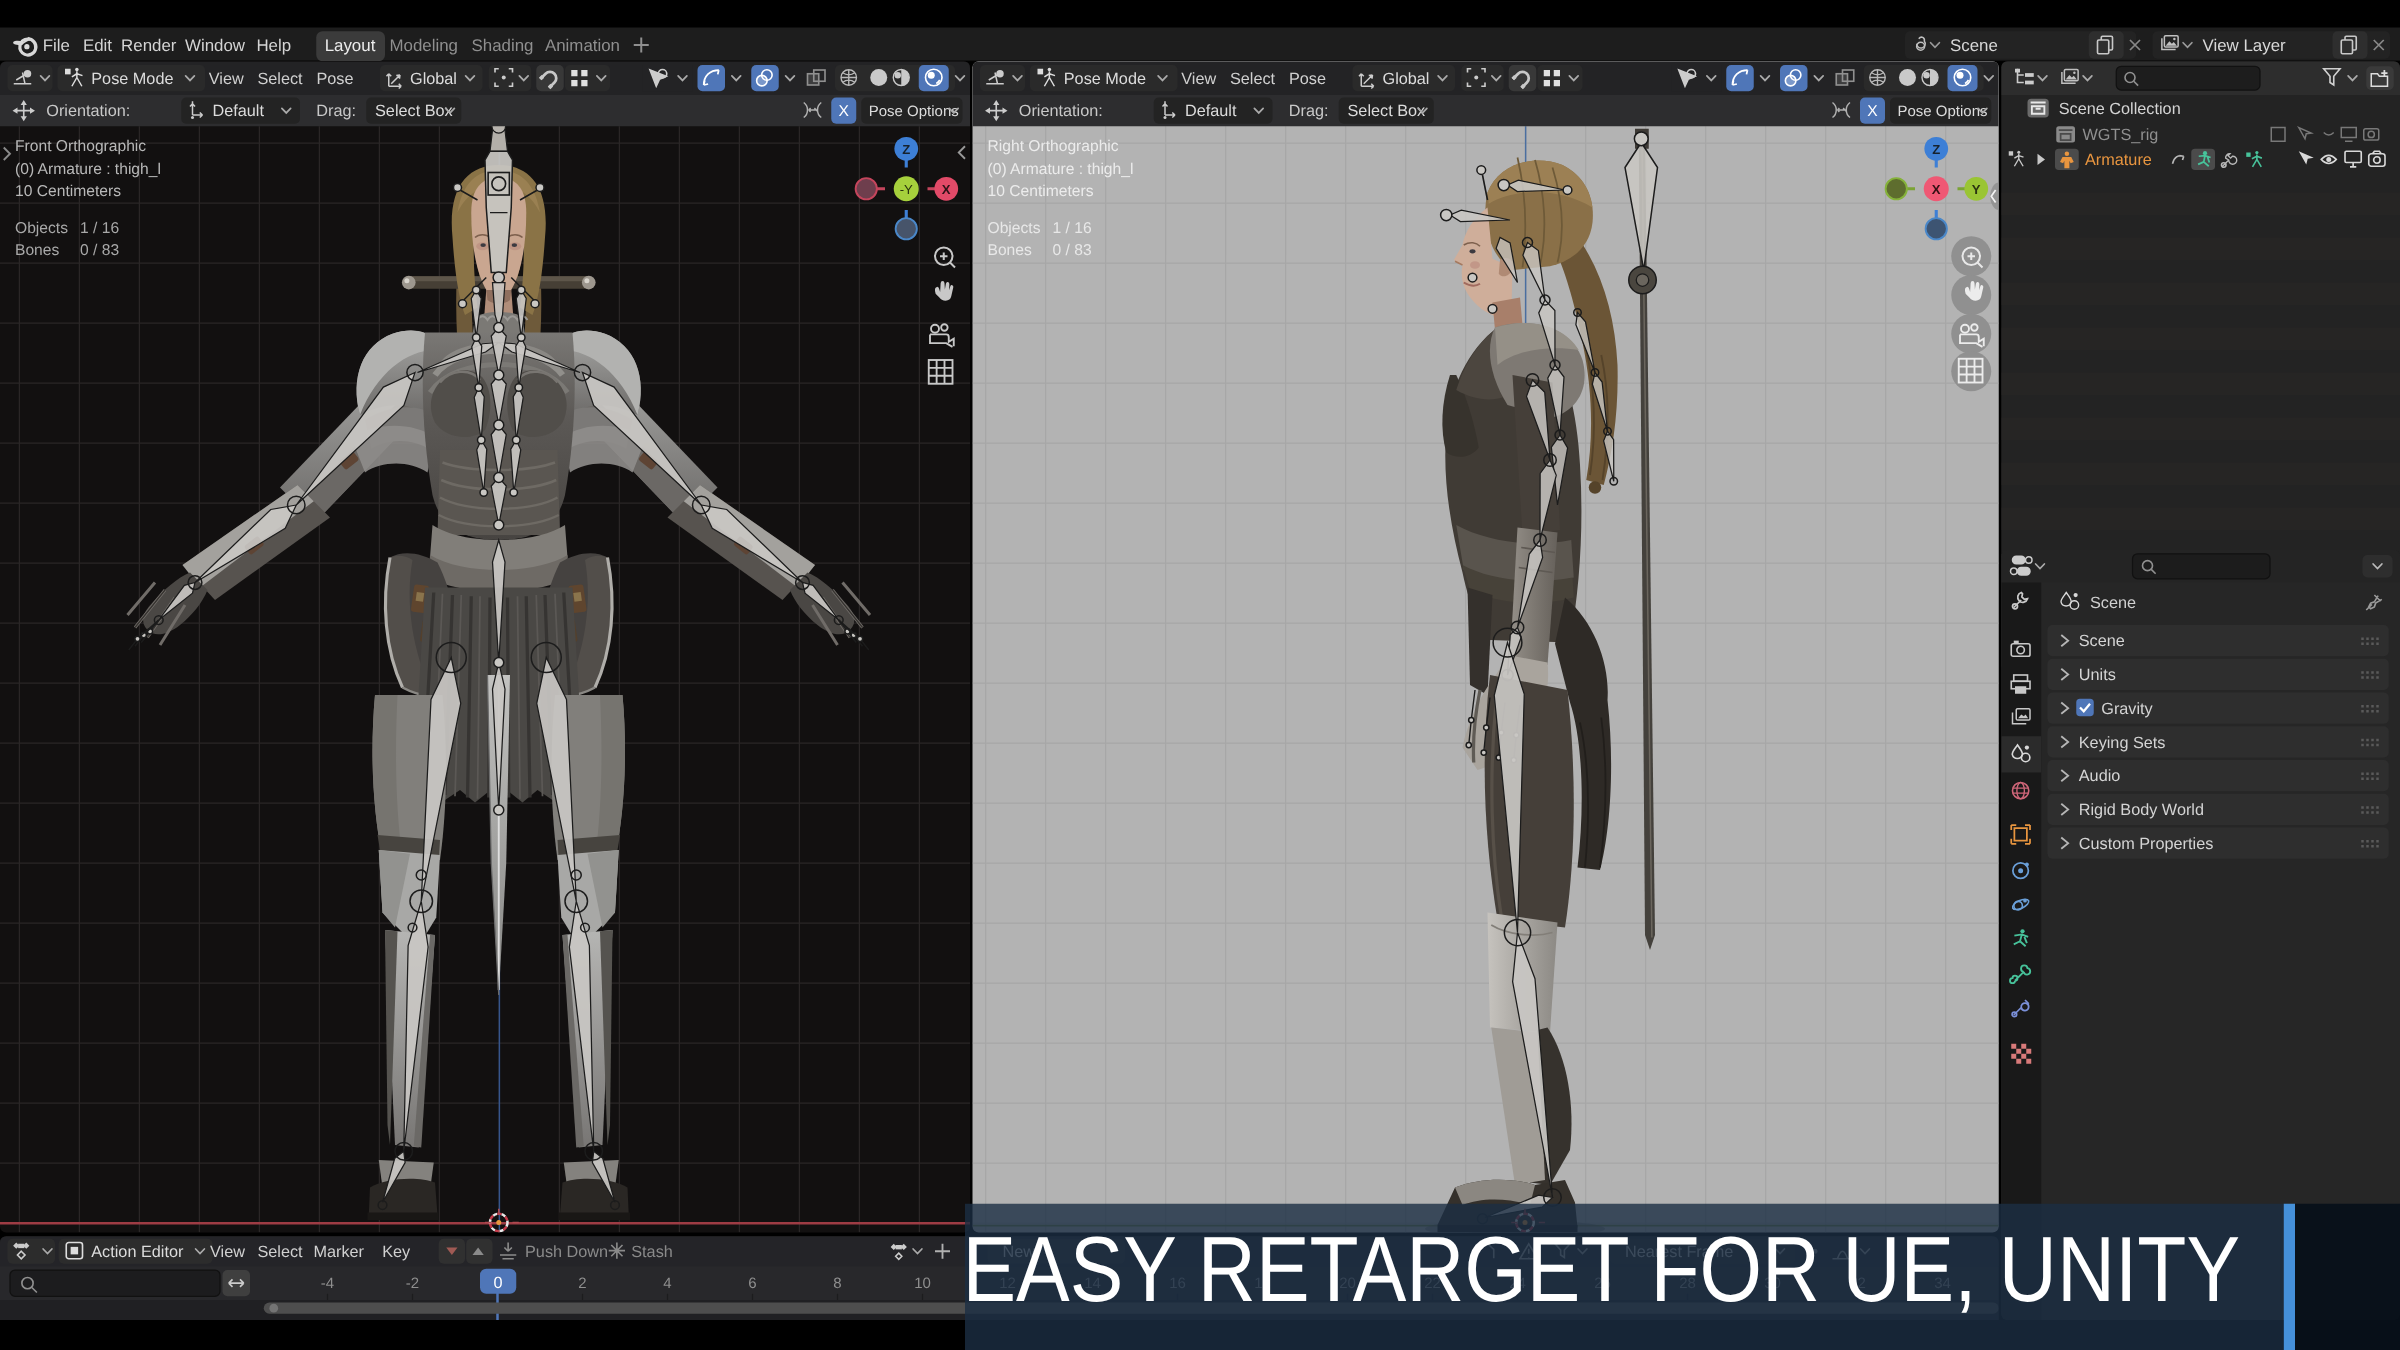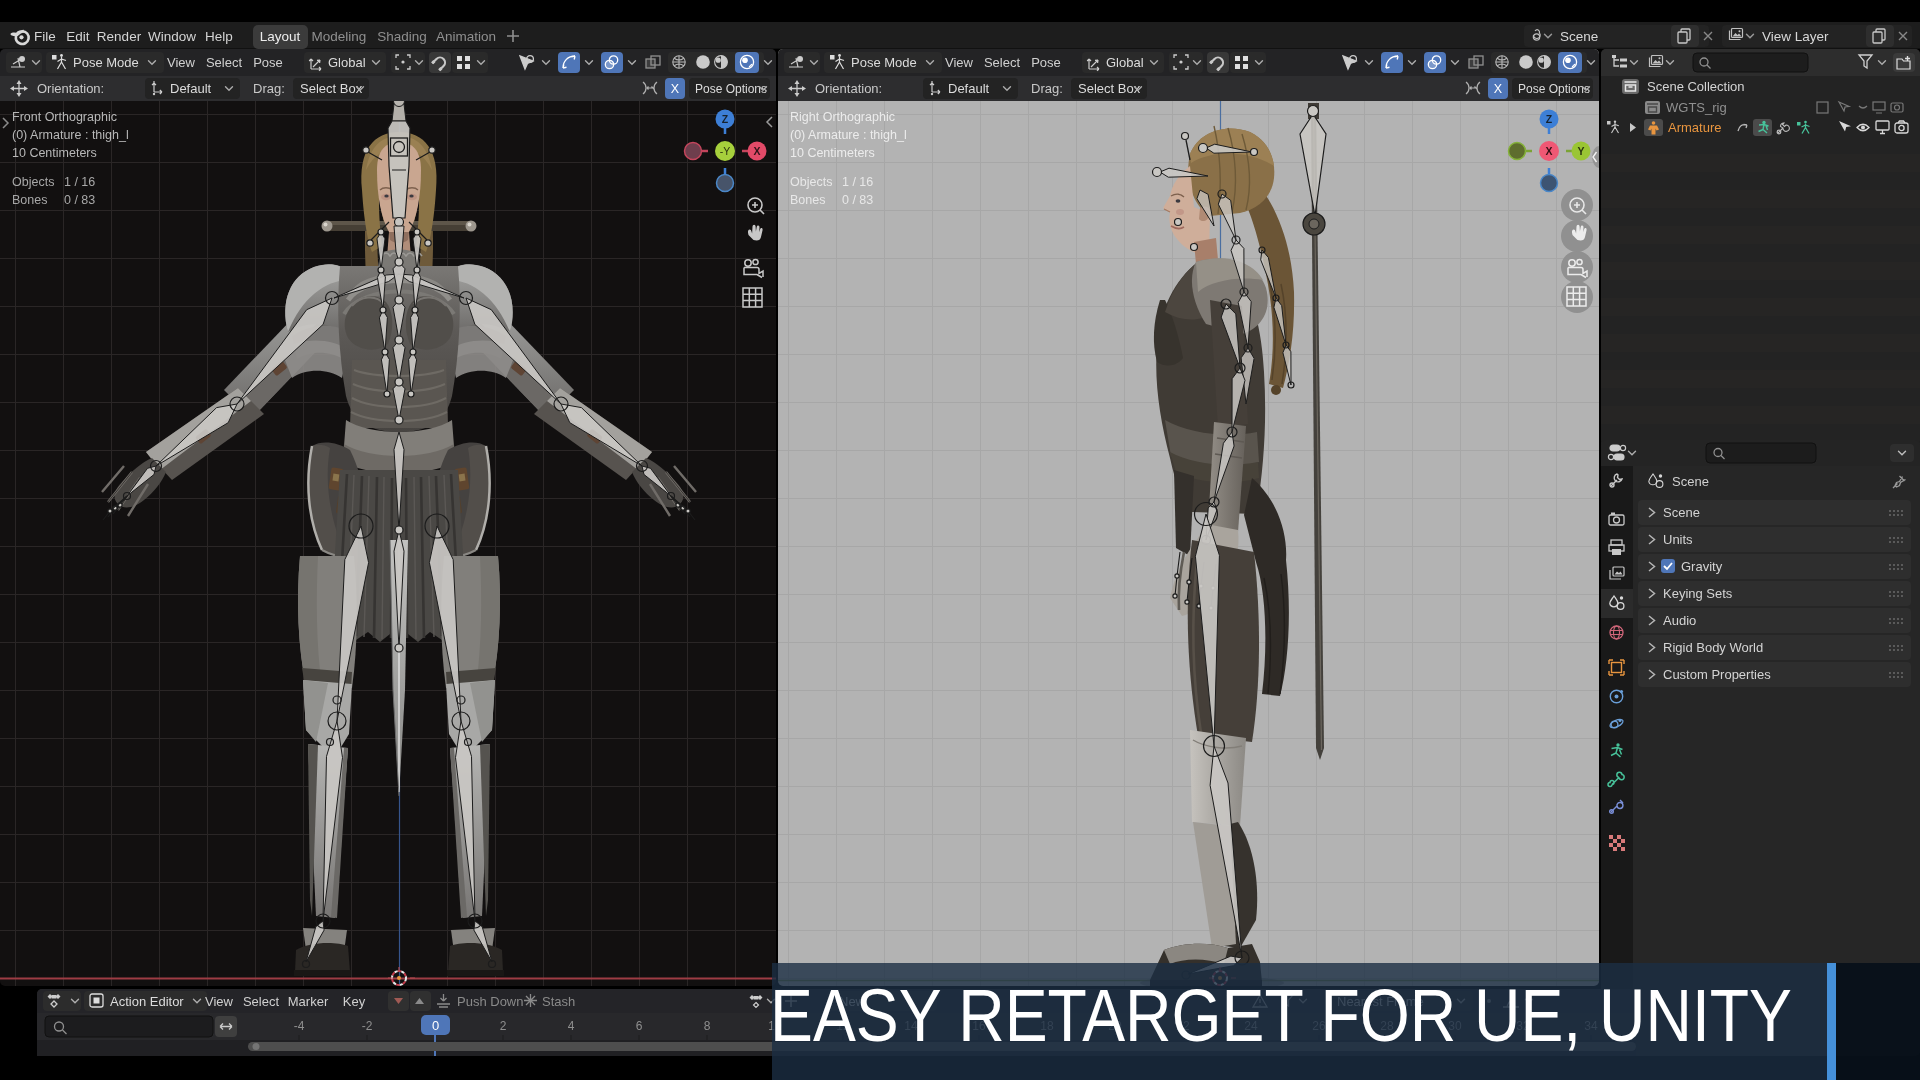--- a/index.html
+++ b/index.html
@@ -995,21 +995,21 @@
       <rect x="288" y="232" width="2" height="2" fill="#5a5a5a"></rect>
       <rect x="288" y="236" width="2" height="2" fill="#5a5a5a"></rect>
       <rect x="292" y="232" width="2" height="2" fill="#5a5a5a"></rect>
       <rect x="292" y="236" width="2" height="2" fill="#5a5a5a"></rect>
       <rect x="296" y="232" width="2" height="2" fill="#5a5a5a"></rect>
       <rect x="296" y="236" width="2" height="2" fill="#5a5a5a"></rect>
       <rect x="300" y="232" width="2" height="2" fill="#5a5a5a"></rect>
       <rect x="300" y="236" width="2" height="2" fill="#5a5a5a"></rect>
     </svg>
   </div>
-<div class="abs" style="left:0;top:989px;width:1599px;height:67px;background:#232325;border-radius:5px 5px 0 0;overflow:hidden;margin-left:37px;">
+<div class="abs" style="left:0;top:989px;width:1599px;height:67px;background:#232325;border-radius:5px 5px 0 0;overflow:hidden;">
     <svg class="abs" style="left:0;top:0" width="1599" height="67">
       <rect x="0" y="0" width="1599" height="24" rx="0" fill="#242428"></rect>
       <rect x="0" y="24" width="1599" height="27" rx="0" fill="#28282b"></rect>
       <rect x="0" y="51" width="1599" height="16" rx="0" fill="#202023"></rect>
       <rect x="6" y="2" width="38" height="20" rx="4" fill="#2c2c2c"></rect>
       <g transform="translate(10,5)" fill="#ccc">
   <path d="M3 0 l2.5 2.5 -2.5 2.5 -2.5 -2.5 z M11 0 l2.5 2.5 -2.5 2.5 -2.5 -2.5 z"></path>
   <rect x="4.5" y="1" width="5" height="3.5"></rect>
   <path d="M7 7 l3 3 -3 3 -3 -3 z" fill="none" stroke="#ccc" stroke-width="1.3"></path>
       </g>

